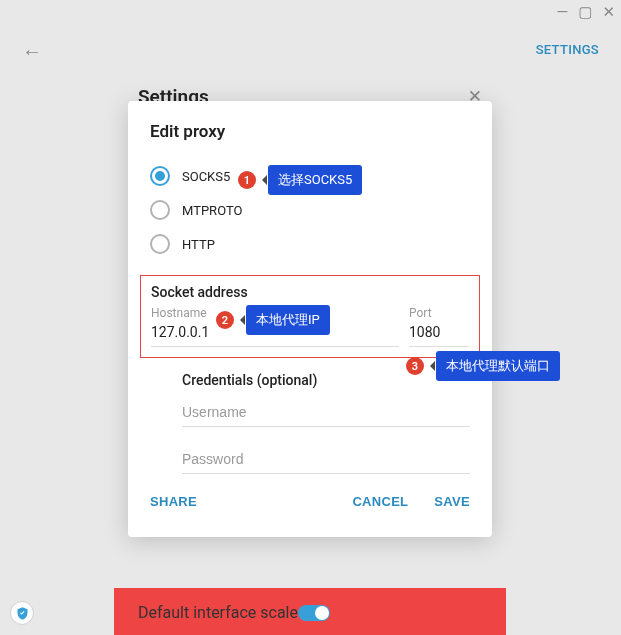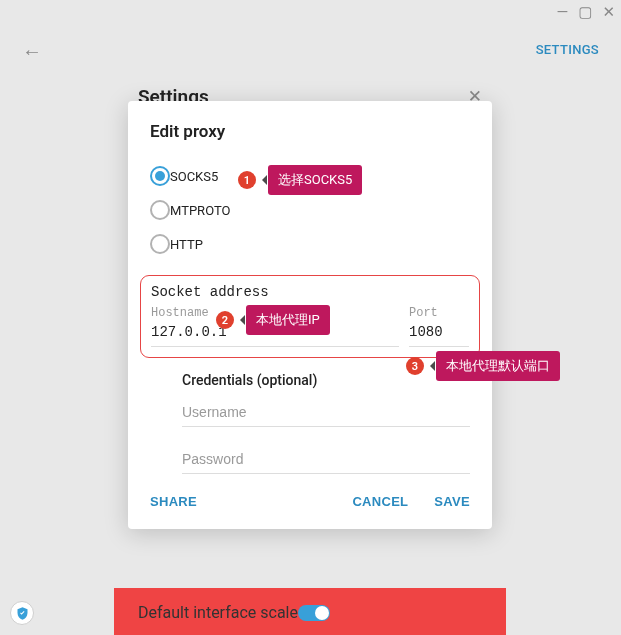--- a/index.html
+++ b/index.html
@@ -76,31 +76,32 @@
     background: #fff;
   }
   
   .modal {
     position: absolute;
     left: 128px; top: 101px;
     width: 364px;
     background: #fff;
     border-radius: 4px;
     box-shadow: 0 4px 24px rgba(0,0,0,0.18);
-    padding-bottom: 12px;
+    padding-bottom: 20px;
   }
   .modal h2 {
     font-size: 17px;
     font-weight: 600;
     padding: 20px 22px 18px;
   }
   .radios { padding: 0 22px; }
   .radio-row {
     display: flex;
     align-items: center;
+    gap: 12px;
     height: 34px;
     font-size: 13px;
     position: relative;
   }
   .radio {
     width: 20px; height: 20px;
     border-radius: 50%;
     border: 2px solid #b2b2b2;
     position: relative;
     flex-shrink: 0;
@@ -113,22 +114,21 @@
     width: 10px; height: 10px;
     border-radius: 50%;
     background: #38a0d9;
   }
   .section {
     margin: 14px 12px 0;
     padding: 8px 10px 10px;
   }
   .section.highlight {
     border: 1px solid #e64545;
-    border-radius: 9px;
-    font-family: Liberation Mono, monospace;
+    border-radius: 0;
   }
   .section-title { font-size: 14px; font-weight: 500; margin-bottom: 6px; }
   .fields { display: flex; gap: 10px; }
   .field { display: flex; flex-direction: column; position: relative; }
   .field.host { flex: 1; }
   .field.port { width: 60px; }
   .field-label { font-size: 12px; color: #9a9a9a; margin-bottom: 4px; }
   .field-value { font-size: 14px; color: #222; border-bottom: 1px solid #ddd; padding-bottom: 6px; }
   .field-input {
     border: none;
@@ -172,21 +172,21 @@
     background: #e0402e;
     color: #fff;
     font-size: 11px;
     display: flex;
     align-items: center;
     justify-content: center;
     font-weight: 600;
     flex-shrink: 0;
   }
   .tip {
-    background: #be185d;
+    background: #1d4ed8;
     color: #fff;
     font-size: 13px;
     padding: 6px 10px;
     border-radius: 3px;
     margin-left: 12px;
     position: relative;
     white-space: nowrap;
   }
   .tip::before {
     content: "";

